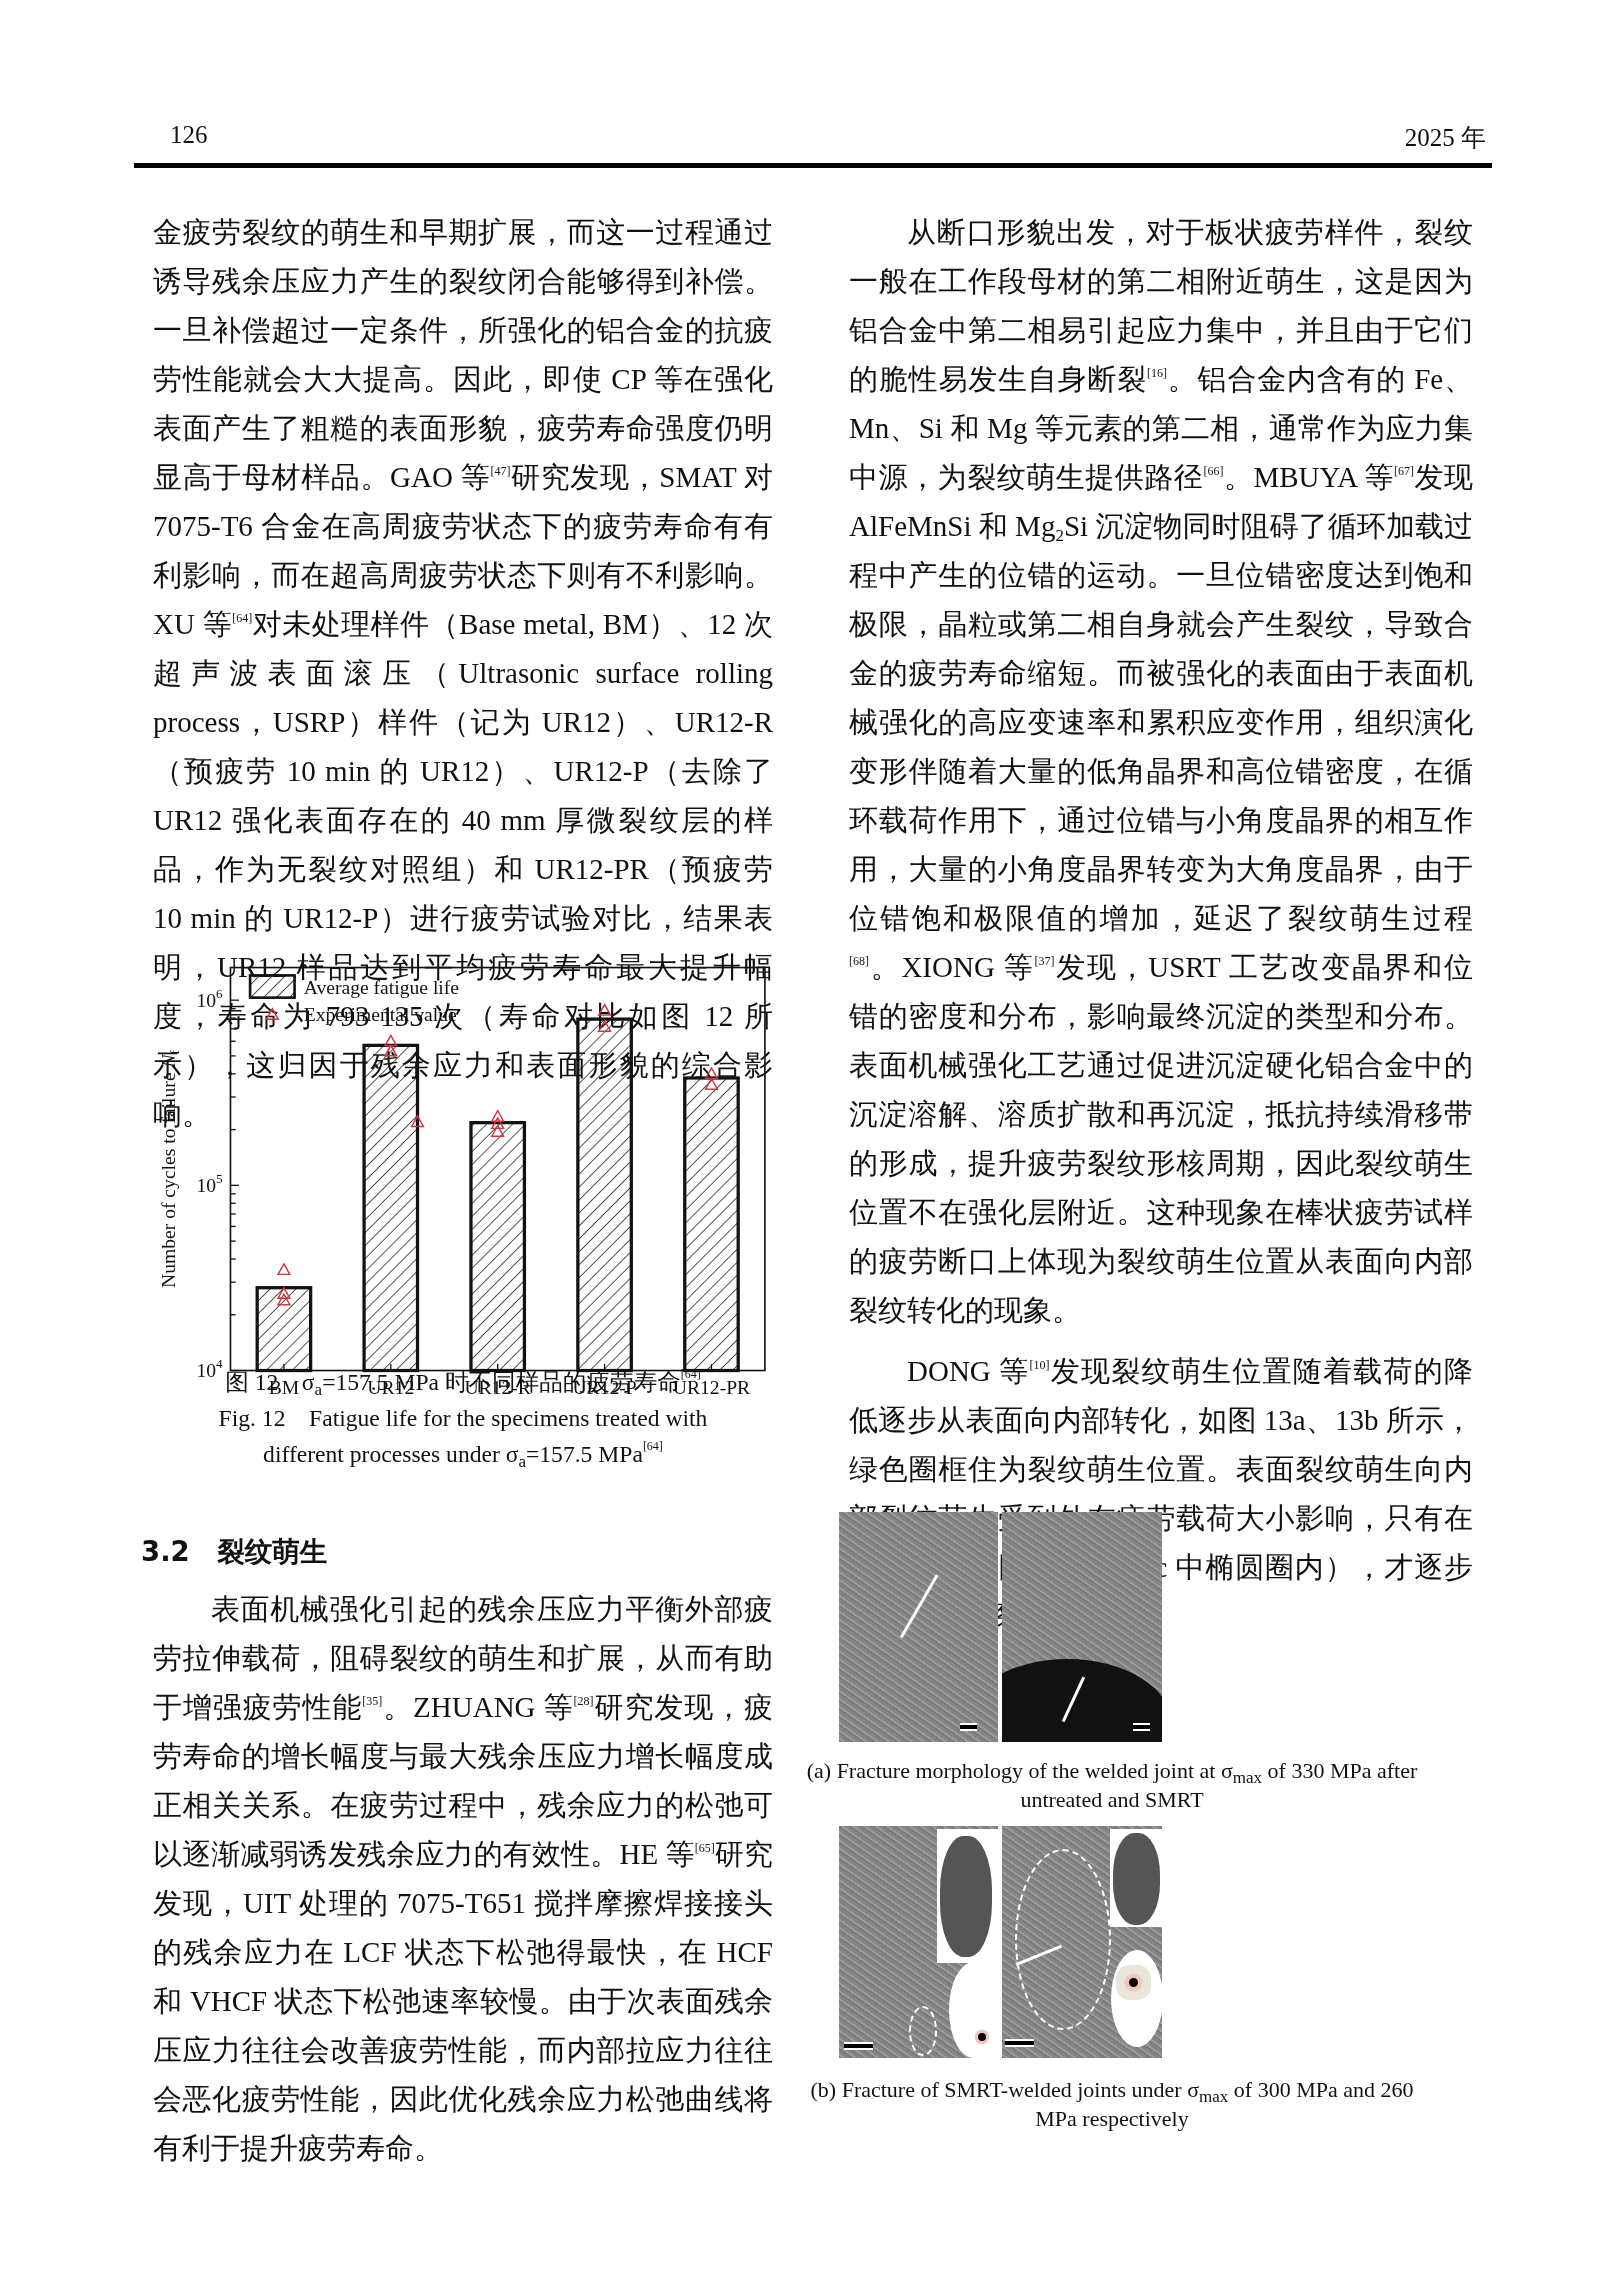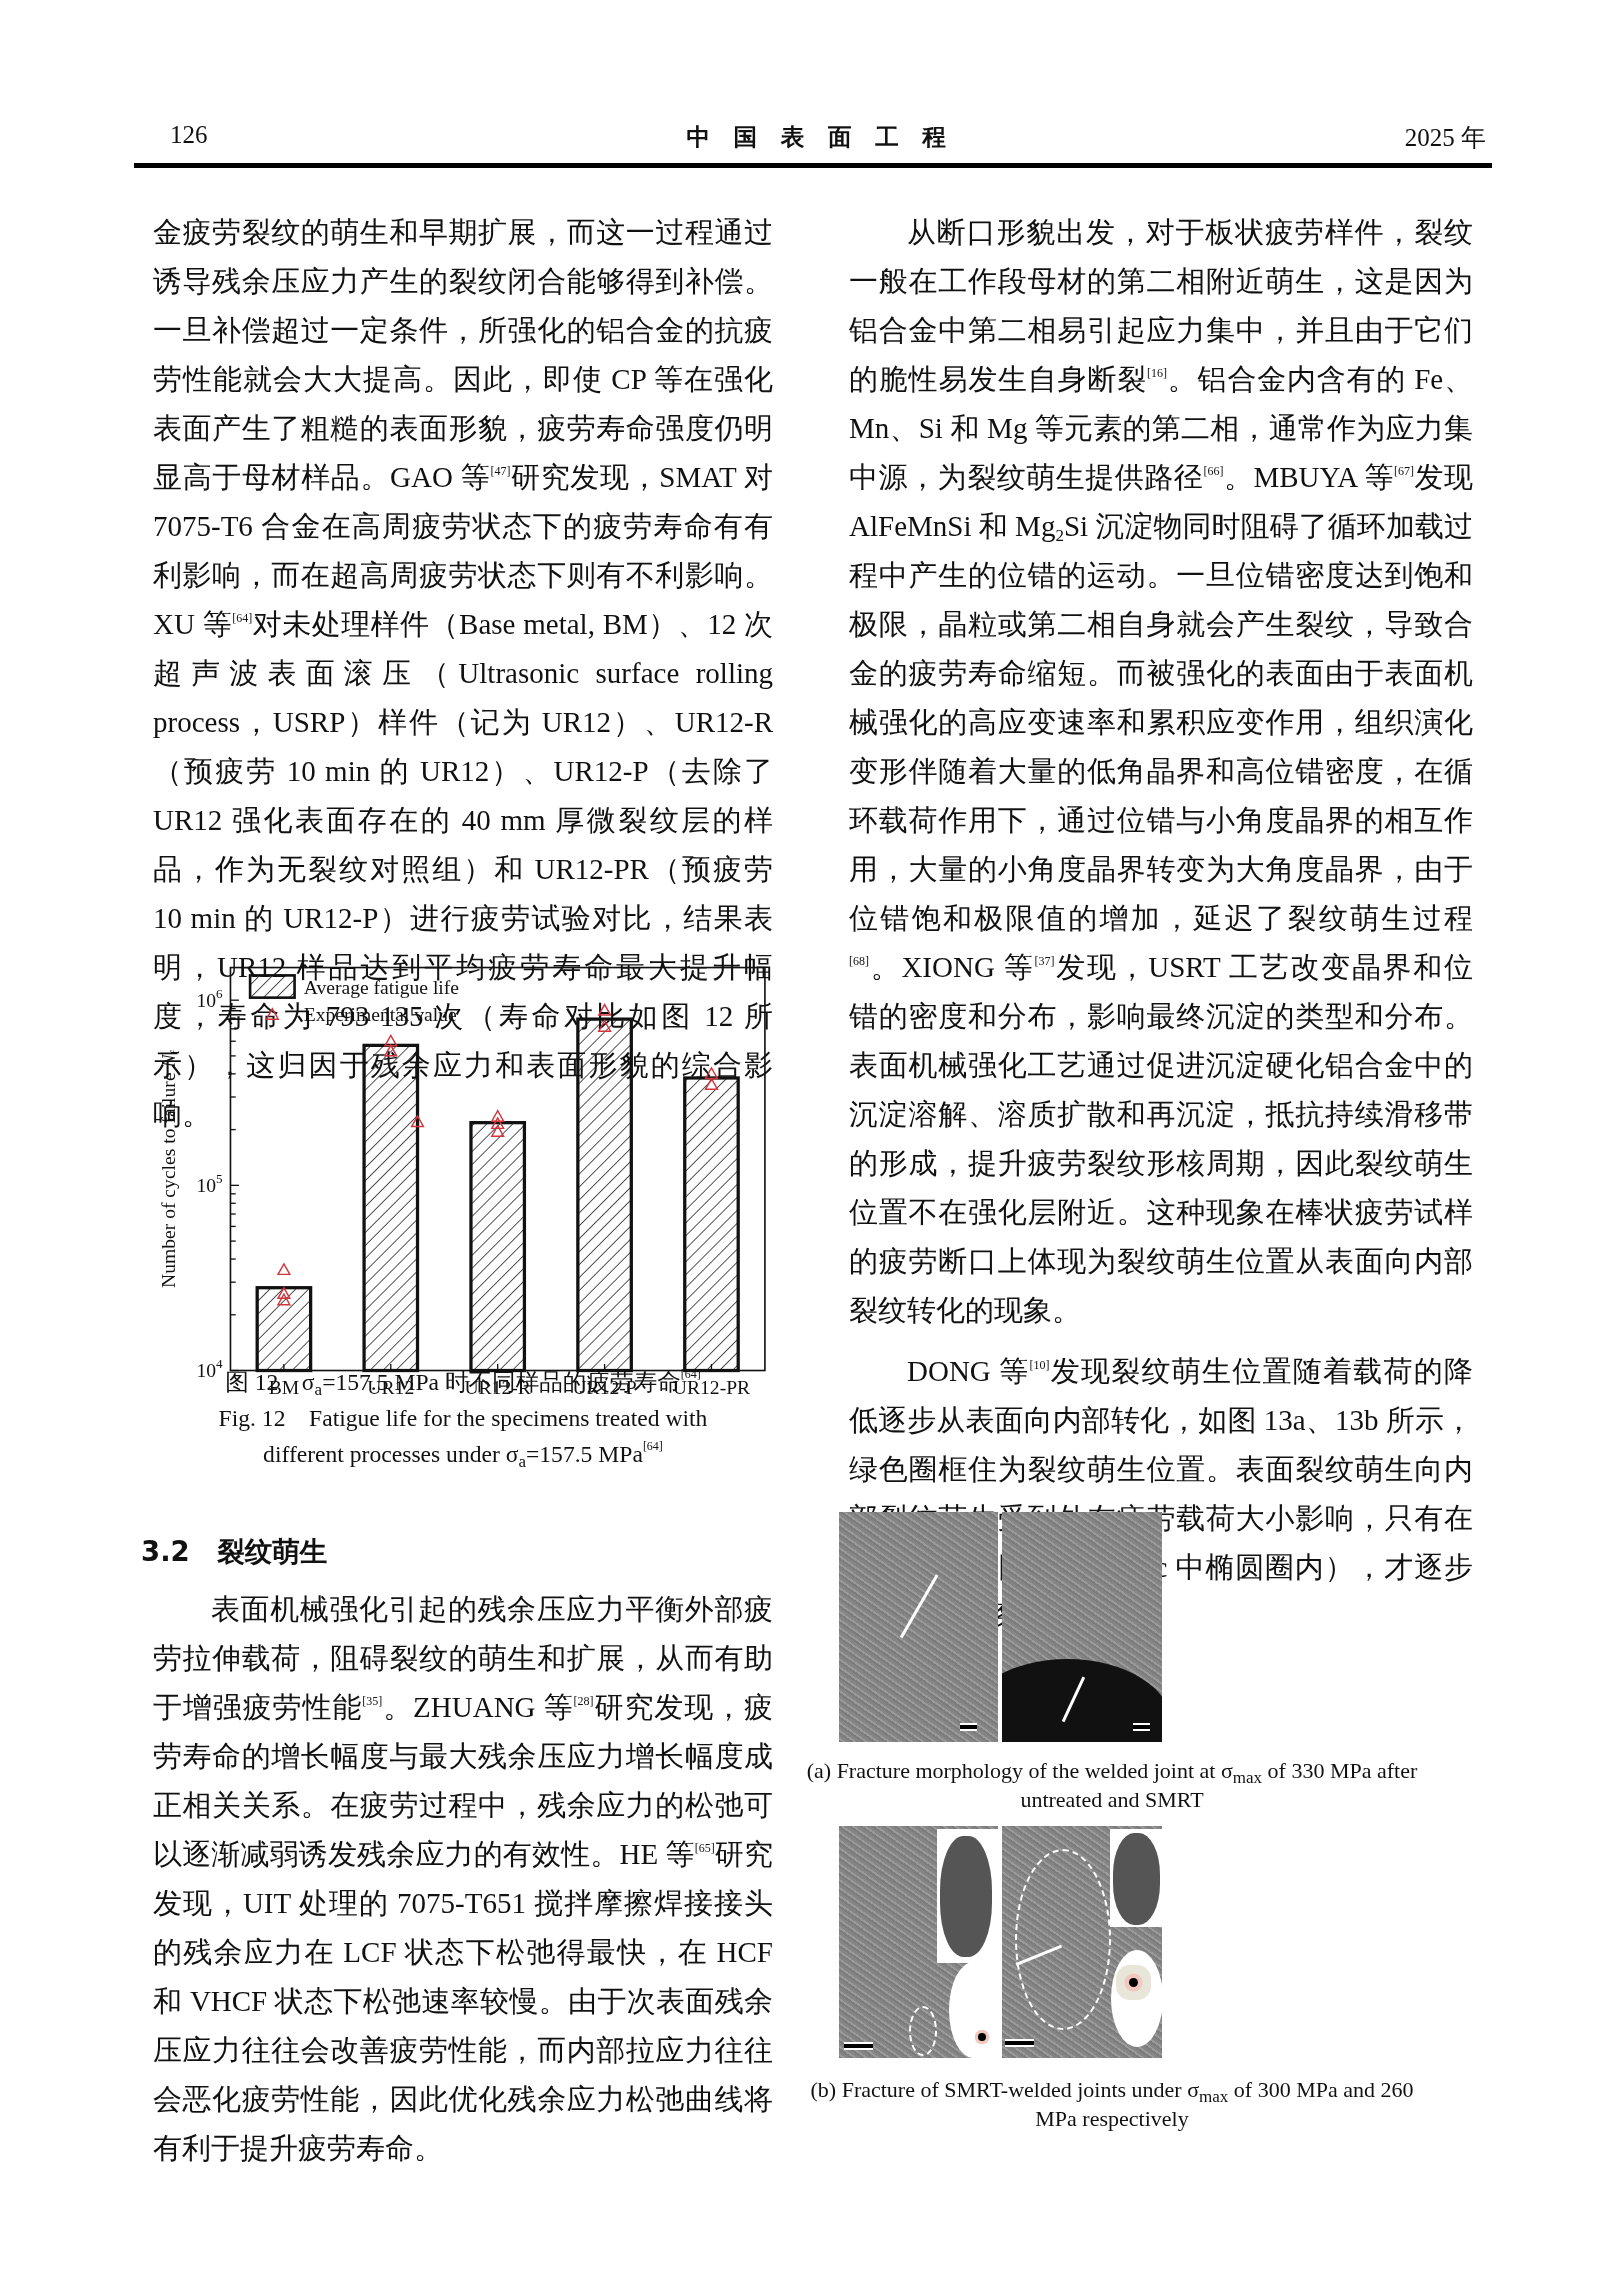--- a/index.html
+++ b/index.html
@@ -28,21 +28,20 @@
   .arrow{position:absolute;height:2.6px;background:#fff;transform-origin:0 50%;}
   .ellipse{position:absolute;border:2px dashed #fff;border-radius:50%;}
   .inset{position:absolute;background:#fff;}
   .subcap{position:absolute;left:788px;width:648px;text-align:center;font-size:22px;line-height:29px;}
 </style>
 </head>
 <body>
 
 <div class="hdr">
   <span class="pg">126</span>
-  <span class="jn">中国表面工程</span>
   <span class="yr">2025 年</span>
 </div>
 <div class="rule"></div>
 
 <div class="col" id="colL">
   <p><span>金疲劳裂纹的萌生和早期扩展，而这一过程通过诱导残余压应力产生的裂纹闭合能够得到补偿。一旦补偿超过一定条件，所强化的铝合金的抗疲劳性能就会大大提高。因此，即使 CP 等在强化表面产生了粗糙的表面形貌，疲劳寿命强度仍明显高于母材样品。GAO 等</span><sup>[47]</sup><span>研究发现，SMAT 对 7075-T6 合金在高周疲劳状态下的疲劳寿命有有利影响，而在超高周疲劳状态下则有不利影响。XU 等</span><sup>[64]</sup><span>对未处理样件（Base metal, BM）、12 次超声波表面滚压（Ultrasonic surface rolling process，USRP）样件（记为 UR12）、UR12-R（预疲劳 10 min 的 UR12）、UR12-P（去除了 UR12 强化表面存在的 40 mm 厚微裂纹层的样品，作为无裂纹对照组）和 UR12-PR（预疲劳 10 min 的 UR12-P）进行疲劳试验对比，结果表明，UR12 样品达到平均疲劳寿命最大提升幅度，寿命为 793 135 次（寿命对比如图 12 所示），这归因于残余应力和表面形貌的综合影响。</span></p>
 </div>
 
 <div class="fig" id="chart">
   <svg id="chartSvg" width="628" height="458" xmlns="http://www.w3.org/2000/svg" viewBox="0 0 960 700">

